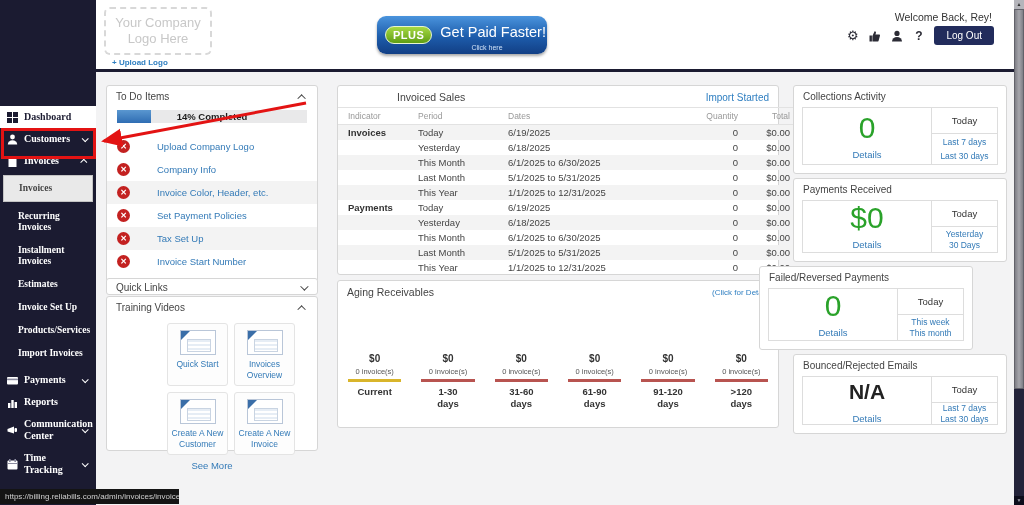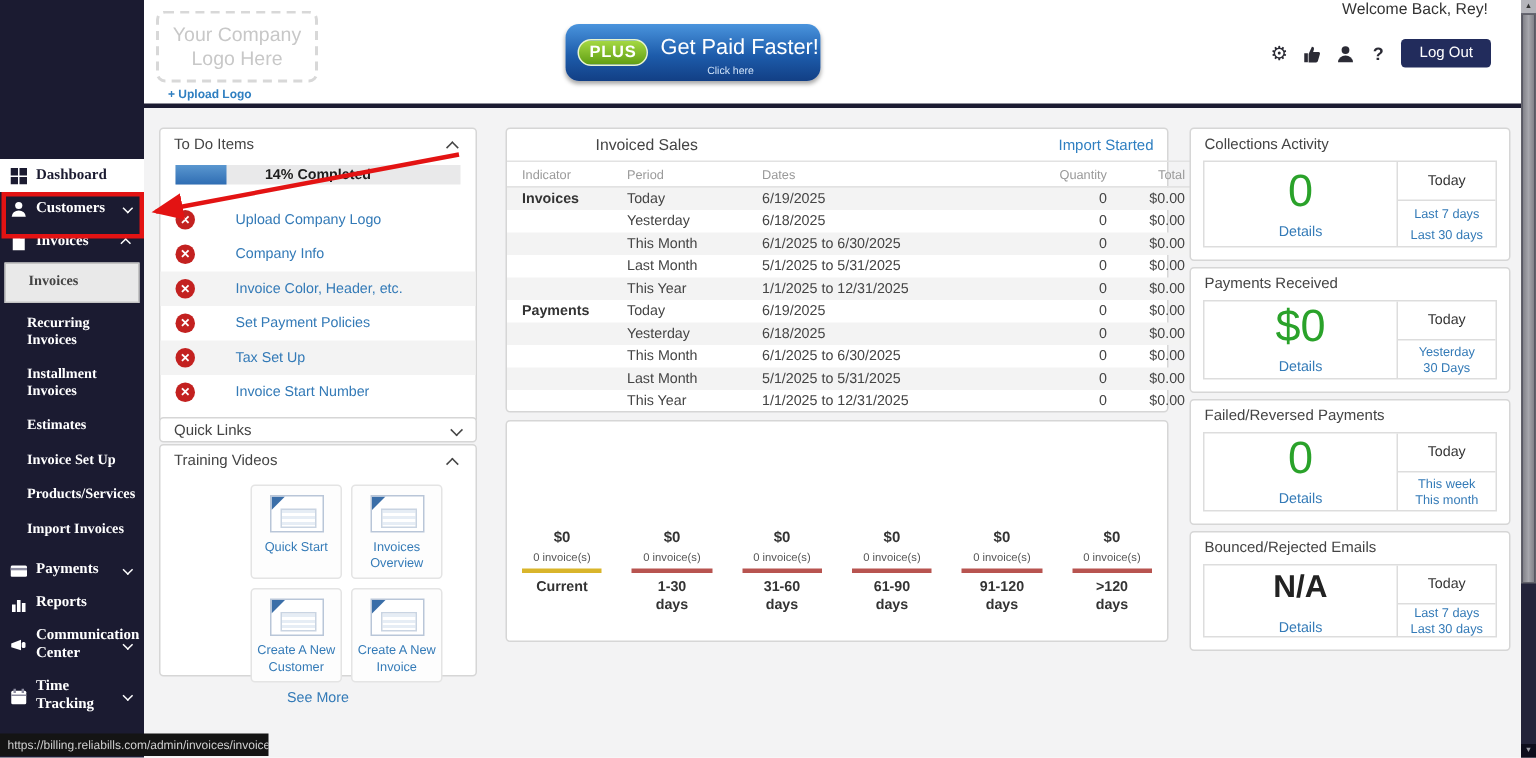--- a/index.html
+++ b/index.html
@@ -25,21 +25,21 @@
   .logo-box { position:absolute; left:8px; top:7px; width:108px; height:48px; border:2px dashed #d8d8d8; border-radius:6px;
               display:flex; flex-direction:column; align-items:center; justify-content:center; color:#c8c8c8; font-size:13px; line-height:16px; }
   .upload-link { position:absolute; left:16px; top:58px; font-size:8px; color:#2f7fc1; font-weight:bold; cursor:pointer; }
   .banner { position:absolute; left:281px; top:16px; width:170px; height:38px; border-radius:9px;
             background:linear-gradient(180deg,#4a94dd 0%, #1d5cab 55%, #123f85 100%);
             box-shadow:0 2px 3px rgba(0,0,0,.35); display:flex; align-items:center; padding:0 8px; cursor:pointer; }
   .plus-pill { background:linear-gradient(180deg,#a6d943 0%, #5f9e14 100%); border:1.5px solid #e8f5d0; border-radius:9px;
                color:#fff; font-size:11px; font-weight:bold; padding:2px 7px; letter-spacing:.5px; }
   .banner-title { color:#fff; font-size:14.5px; margin-left:8px; margin-top:-6px; white-space:nowrap; }
   .banner-sub { position:absolute; left:58px; right:8px; bottom:3px; text-align:center; font-size:7px; color:#cfe2f8; }
-  .welcome { position:absolute; right:22px; top:0; font-size:10.5px; color:#333; }
+  .welcome { position:absolute; right:22px; top:11px; font-size:10.5px; color:#333; }
   .hdr-actions { position:absolute; right:20px; top:26px; display:flex; align-items:center; gap:9px; }
   .hdr-ico { width:13px; height:13px; display:inline-flex; align-items:center; justify-content:center; color:#2b2b35; font-size:13px; cursor:pointer; }
   .hdr-ico svg { width:12px; height:12px; }
   .help-glyph { font-weight:bold; font-size:12px; }
   .logout-btn { background:#222c5c; color:#fff; font-size:10px; padding:4px 12px; border:none; border-radius:3px; cursor:pointer; }
   
   .main { position:absolute; left:96px; top:72px; width:918px; height:433px; background:#f3f3f4; z-index:1; }
   .panel { position:absolute; background:#fff; border:1px solid #d6d6d6; border-radius:3px; }
   .panel-h { display:flex; justify-content:space-between; align-items:center; padding:5px 9px 4px 9px; font-size:10px; color:#444; }
   .collapse-chev { width:6px; height:6px; border-right:1.7px solid #444; border-bottom:1.7px solid #444; cursor:pointer; margin-right:2px; }
@@ -400,20 +400,24 @@
           <td class="col-per">This Year</td>
           <td class="col-dat">1/1/2025 to 12/31/2025</td>
           <td class="col-qty">0</td>
           <td class="col-tot">$0.00</td>
         </tr>
       </tbody>
     </table>
   </div>
 
   <div class="panel" style="left:241px; top:208px; width:442px; height:148px;">
+    <div class="panel-h">
+      <span style="font-size:10.5px;">Aging Receivables</span>
+      <span class="link-blue aging-link">(Click for Detail)</span>
+    </div>
     <div class="aging-row">
       <div class="bucket">
         <div class="bucket-amt">$0</div>
         <div class="bucket-cnt">0 invoice(s)</div>
         <div class="bucket-bar bar-yellow"></div>
         <div class="bucket-lbl"><span>Current</span><br><span></span></div>
       </div>
       <div class="bucket">
         <div class="bucket-amt">$0</div>
         <div class="bucket-cnt">0 invoice(s)</div>
@@ -478,21 +482,21 @@
       <div class="stat-tabs">
         <div class="tab-today">Today</div>
         <div class="tab-links">
           <span class="tab-link">Yesterday</span>
           <span class="tab-link">30 Days</span>
         </div>
       </div>
     </div>
   </div>
 
-  <div class="panel" style="left:697px; top:194px; width:214px; height:84px;">
+  <div class="panel" style="left:663px; top:194px; width:214px; height:84px;">
     <div class="panel-h">
         <span>Failed/Reversed Payments</span>
       </div>
     <div class="stat-body">
       <div class="stat-main">
         <div class="stat-value">0</div>
         <div class="stat-details">Details</div>
       </div>
       <div class="stat-tabs">
         <div class="tab-today">Today</div>

